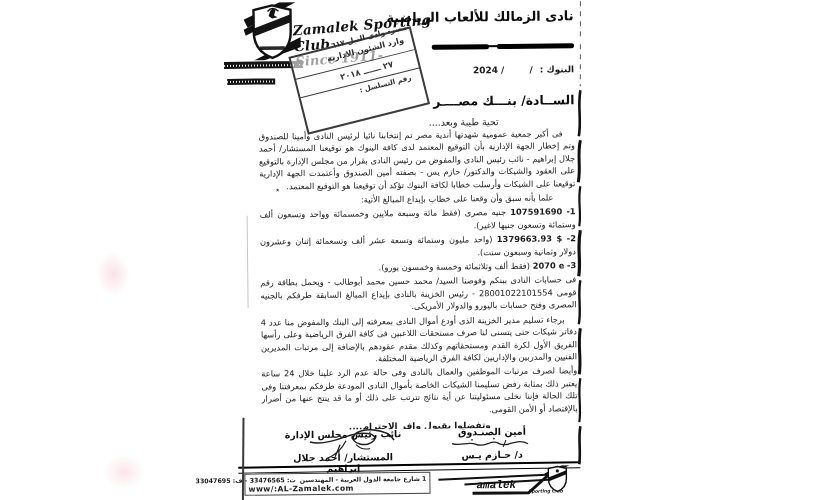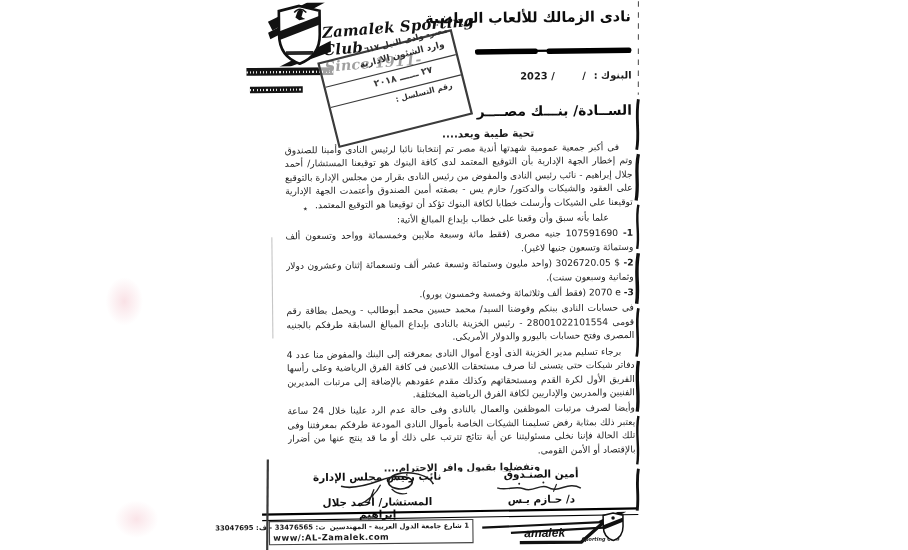--- a/index.html
+++ b/index.html
@@ -35,51 +35,51 @@
   .stamp .st3{position:absolute;top:25px;right:24px;font-size:8.5px;color:#3a3a3a;letter-spacing:1px;}
   .stamp .div2{position:absolute;top:40px;left:0;width:100%;height:0;border-top:1.5px solid #3b3b3b;}
   .stamp .st4{position:absolute;top:44px;right:10px;font-size:7px;}
 
   
   .date-line{position:absolute;right:16px;top:66px;display:flex;direction:ltr;align-items:baseline;gap:7px;
              font-size:9px;font-weight:bold;}
   .date-value{white-space:pre;}
   .date-label{direction:rtl;unicode-bidi:isolate;}
   .addressee{position:absolute;right:16px;top:94px;direction:rtl;font-weight:bold;font-size:12.5px;color:#0c0c0c;}
-  .greeting{position:absolute;right:105px;top:117px;direction:rtl;font-weight:bold;font-size:9.5px;}
+  .greeting{position:absolute;right:92px;top:117px;direction:rtl;font-weight:normal;font-size:9.5px;}
 
   
   .body-text{position:absolute;left:36px;right:16px;top:129px;height:300px;overflow:hidden;direction:rtl;}
   .para{margin:0 0 2px 0;font-size:8.3px;line-height:12.4px;text-align:justify;color:#1c1c1c;}
   .para.first-indent{text-indent:12px;}
   .para.lead{text-indent:22px;margin-top:1px;}
   .amount-item{font-size:8.3px;line-height:12.4px;text-align:justify;margin:0 0 2px 0;}
   .amount-item .amt-num{font-weight:bold;}
-  .amount-item .amt-val{font-weight:normal;direction:ltr;unicode-bidi:isolate;}
+  .amount-item .amt-val{font-weight:bold;direction:ltr;unicode-bidi:isolate;}
   .closing{margin:5px 0 0 0;text-align:center;font-size:9px;font-weight:bold;direction:rtl;}
 
   
   .sig{position:absolute;text-align:center;direction:rtl;}
   .sig .sig-title{font-size:9.5px;font-weight:bold;color:#101010;}
   .sig .sig-name{font-size:9.5px;font-weight:bold;color:#101010;}
   .sig-right{right:62px;top:427px;width:80px;}
   .sig-right .scribble{display:block;margin:-2px auto;}
   .sig-left{left:56px;top:428px;width:122px;}
   .sig-left .scribble-big{position:absolute;left:-6px;top:-6px;pointer-events:none;}
   .sig-left .sig-name{margin-top:12px;}
 
   
   .footer{position:absolute;left:12px;right:10px;top:464px;height:36px;}
   .footer-rule{position:absolute;left:0;right:4px;top:0;height:4px;border-top:2px solid #000;
                border-bottom:1px solid #000;transform:rotate(-0.35deg);}
   .footer-box{position:absolute;left:6px;top:8px;width:178px;border:1px solid #444;padding:2px 3px 1px 3px;background:#fff;}
   .f-line1{display:flex;direction:rtl;justify-content:space-between;gap:4px;font-size:6.3px;font-weight:bold;white-space:nowrap;}
   .f-line2{direction:ltr;font-size:7.6px;font-weight:bold;letter-spacing:.4px;margin-top:1px;}
   .footer-logo{position:absolute;left:194px;top:6px;width:150px;height:28px;}
-  .footer-logo .word{position:absolute;left:44px;top:10px;font-family:Liberation Sans, sans-serif;
+  .footer-logo .word{position:absolute;left:44px;top:10px;font-family:Liberation Mono, monospace;
                      font-style:italic;font-weight:bold;font-size:11px;color:#111;}
   .footer-logo .sub{position:absolute;left:96px;top:20px;font-size:4.5px;font-weight:bold;
                     font-style:italic;color:#222;white-space:nowrap;}
   .footer-shield{position:absolute;right:14px;top:2px;}
 
   
   .edge-marks{position:absolute;right:2px;top:0;}
   .left-edge{position:absolute;left:16px;top:416px;width:2px;height:84px;background:#3a3a3a;transform:rotate(1deg);}
   .crease{position:absolute;left:23px;top:214px;width:1px;height:92px;background:#c6c6c6;}
   .star-mark{position:absolute;left:52px;top:184px;font-size:8px;color:#333;}
@@ -120,39 +120,39 @@
     <div class="stamp">
       <div class="st1">مصر- وادى النيل ٦١٧</div>
       <div class="st2">وارد الشئون الادارية</div>
       <div class="div1"></div>
       <div class="st3">٢٧ ــــــ ٢٠١٨</div>
       <div class="div2"></div>
       <div class="st4">رقم التسلسل :</div>
     </div>
 
     <div class="date-line">
-      <span class="date-value">2023 /        /</span>
+      <span class="date-value">2024 /        /</span>
       <span class="date-label">البنوك :</span>
     </div>
 
     <div class="addressee">الســادة/ بنـــك مصــــر</div>
     <div class="greeting">تحية طيبة وبعد....</div>
 
     <div class="body-text">
       <p class="para first-indent">فى أكبر جمعية عمومية شهدتها أندية مصر تم إنتخابنا نائبا لرئيس النادى وأمينا للصندوق وتم إخطار الجهة الإدارية بأن التوقيع المعتمد لدى كافة البنوك هو توقيعنا المستشار/ أحمد جلال إبراهيم - نائب رئيس النادى والمفوض من رئيس النادى بقرار من مجلس الإدارة بالتوقيع على العقود والشيكات والدكتور/ حازم يس - بصفته أمين الصندوق وأعتمدت الجهة الإدارية توقيعنا على الشيكات وأرسلت خطابا لكافة البنوك تؤكد أن توقيعنا هو التوقيع المعتمد.</p>
       <p class="para lead">علما بأنه سبق وأن وقعنا على خطاب بإيداع المبالغ الأتية:</p>
 
       <div class="amount-item">
         <span class="amt-num">1-</span>
         <span class="amt-val">107591690</span>
         <span class="amt-rest">جنيه مصرى (فقط مائة وسبعة ملايين وخمسمائة وواحد وتسعون ألف وستمائة وتسعون جنيها لاغير).</span>
       </div>
       <div class="amount-item">
         <span class="amt-num">2-</span>
-        <span class="amt-val">3026720.05 $</span>
+        <span class="amt-val">1379663.93 $</span>
         <span class="amt-rest">(واحد مليون وستمائة وتسعة عشر ألف وتسعمائة إثنان وعشرون دولار وثمانية وسبعون سنت).</span>
       </div>
       <div class="amount-item">
         <span class="amt-num">3-</span>
         <span class="amt-val">2070 e</span>
         <span class="amt-rest">(فقط ألف وثلاثمائة وخمسة وخمسون يورو).</span>
       </div>
 
       <p class="para">فى حسابات النادى ببنكم وفوضنا السيد/ محمد حسين محمد أبوطالب - ويحمل بطاقة رقم قومى 28001022101554 - رئيس الخزينة بالنادى بإيداع المبالغ السابقة طرفكم بالجنيه المصرى وفتح حسابات باليورو والدولار الأمريكى.</p>
       <p class="para first-indent">برجاء تسليم مدير الخزينة الذى أودع أموال النادى بمعرفته إلى البنك والمفوض منا عدد 4 دفاتر شيكات حتى يتسنى لنا صرف مستحقات اللاعبين فى كافة الفرق الرياضية وعلى رأسها الفريق الأول لكرة القدم ومستحقاتهم وكذلك مقدم عقودهم بالإضافة إلى مرتبات المديرين الفنيين والمدربين والإداريين لكافة الفرق الرياضية المختلفة.</p>

